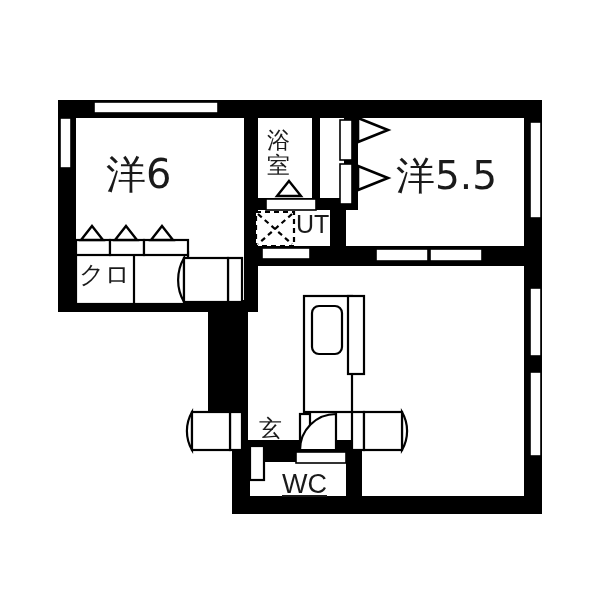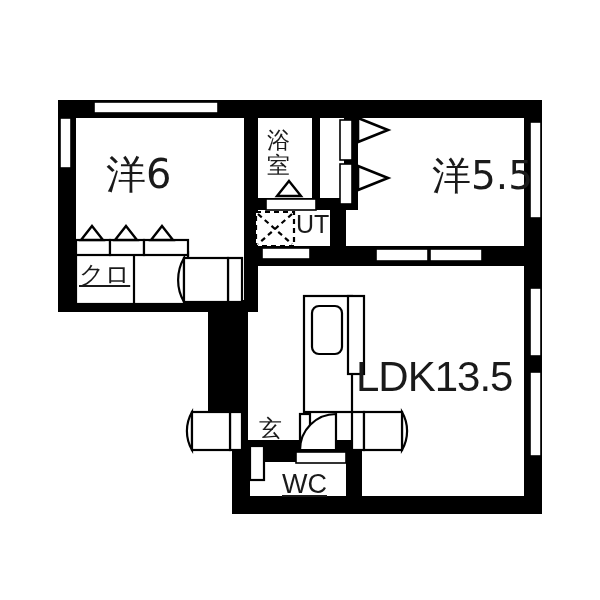--- a/index.html
+++ b/index.html
@@ -33,25 +33,25 @@
   .dash-x { fill: none; stroke: #000000; stroke-width: 2.2; stroke-dasharray: 5 4; }
   .lbl {
     position: absolute;
     color: #1a1a1a;
     white-space: nowrap;
     line-height: 1;
     font-family: "Liberation Sans", sans-serif;
   }
   .lbl-jp { font-family: "DejaVu Sans", sans-serif; }
   #label-yoshitsu6   { left: 106px; top: 154px; font-size: 40px; letter-spacing: 0px; }
-  #label-yoshitsu55  { left: 396px; top: 156px; font-size: 39px; letter-spacing: 0px; margin-left: 36px; }
+  #label-yoshitsu55  { left: 396px; top: 156px; font-size: 39px; letter-spacing: 0px; }
   #label-ldk         { left: 356px; top: 356px; font-size: 42px; letter-spacing: -1px; }
   #label-bath        { left: 267px; top: 128px; font-size: 23px; line-height: 1.08; text-align: center; }
   #label-ut          { left: 296px; top: 212px; font-size: 25px; text-align: right; }
-  #label-closet      { left: 79px; top: 262px; font-size: 25px; text-decoration: underline; }
+  #label-closet      { left: 79px; top: 262px; font-size: 25px; }
   #label-genkan      { left: 259px; top: 417px; font-size: 23px; }
   #label-wc          { left: 282px; top: 471px; font-size: 27px; text-decoration: underline; }
 </style>
 </head>
 <body>
 
 <div id="floorplan-root">
 
   <svg id="floorplan-svg" viewBox="0 0 600 600">
 
@@ -196,21 +196,20 @@
       <path class="swing" d="M 228,302 A 44,44 0 0 1 228,258 L 228,302 Z" transform="translate(-44,0)"></path>
       <rect class="fixture" x="184" y="258" width="44" height="44"></rect>
     </g>
 
   </svg>
 
   <div class="lbl lbl-jp" id="label-yoshitsu6">洋6</div>
 
   <div class="lbl lbl-jp" id="label-yoshitsu55">洋5.5</div>
 
-  <div class="lbl" id="label-ldk">LDK13.5</div>
 
   <div class="lbl lbl-jp" id="label-bath"><span>浴<br>室</span></div>
 
   <div class="lbl" id="label-ut">UT</div>
 
   <div class="lbl lbl-jp" id="label-closet">クロ</div>
 
   <div class="lbl lbl-jp" id="label-genkan">玄</div>
 
   <div class="lbl" id="label-wc">WC</div>

